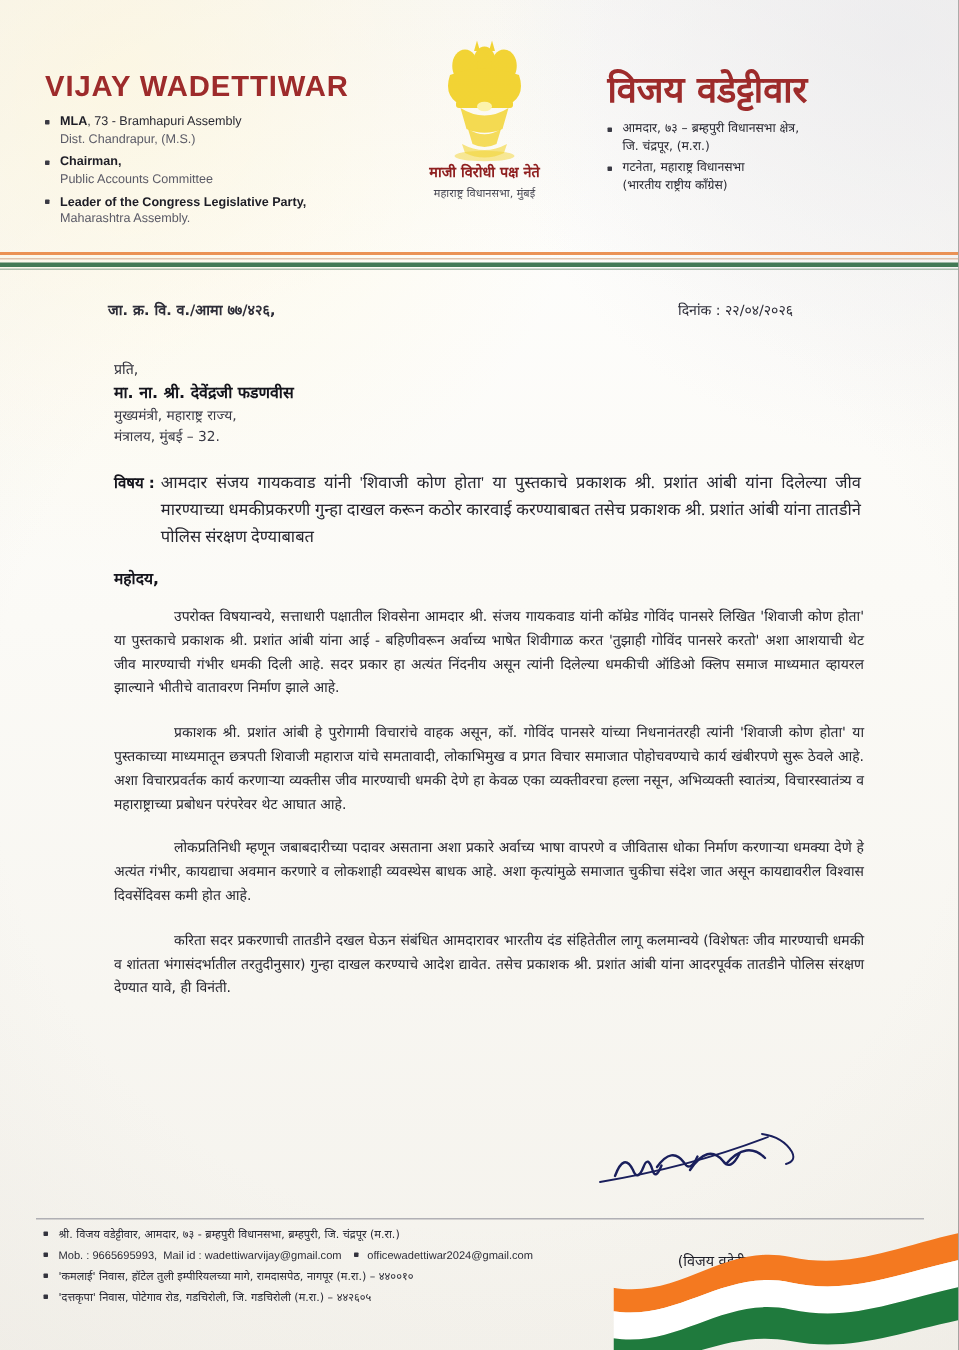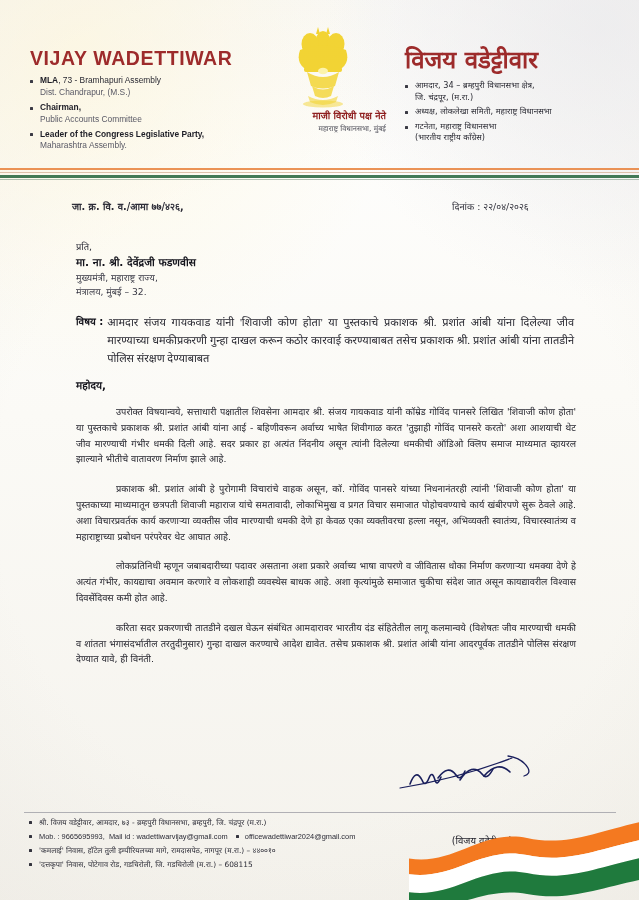--- a/index.html
+++ b/index.html
@@ -38,21 +38,21 @@
   }
   ul.hdr-list > li:before{
     content:"";position:absolute;left:0;top:4.5px;width:3px;height:3px;
     background:#3a3a44;border-radius:.5px;
   }
   .hdr-list .b{font-weight:bold;color:#1d1d26;}
   .hdr-list .sub{color:#5a5a66;}
   .hdr-right ul.hdr-list > li{font-family:"DejaVu Sans", sans-serif;font-size:8.2px;}
 
   
-  .emblem{position:absolute;left:260px;top:24px;width:126px;text-align:right;}
+  .emblem{position:absolute;left:260px;top:24px;width:126px;text-align:center;}
   .emblem-art{height:90px;position:relative;}
   .emblem-cap-1{
     font-family:"DejaVu Sans", sans-serif;font-size:9.6px;font-weight:bold;
     color:#8f2020;line-height:1.15;margin-top:-4px;
   }
   .emblem-cap-2{
     font-family:"DejaVu Sans", sans-serif;font-size:7.4px;color:#4a4a55;margin-top:2px;
   }
 
   
@@ -158,25 +158,22 @@
         </svg>
       </div>
       <div class="emblem-cap-1">माजी विरोधी पक्ष नेते</div>
       <div class="emblem-cap-2">महाराष्ट्र विधानसभा, मुंबई</div>
     </div>
 
     <div class="hdr-right">
       <div class="name-mr">विजय वडेट्टीवार</div>
       <ul class="hdr-list">
         <li>
-          <span>आमदार, 34 – ब्रम्हपुरी विधानसभा क्षेत्र,</span><br>
+          <span>आमदार, ७३ – ब्रम्हपुरी विधानसभा क्षेत्र,</span><br>
           <span>जि. चंद्रपूर, (म.रा.)</span>
-        </li>
-        <li>
-          <span>अध्यक्ष,  लोकलेखा समिती, महाराष्ट्र विधानसभा</span>
         </li>
         <li>
           <span>गटनेता, महाराष्ट्र विधानसभा</span><br>
           <span>(भारतीय राष्ट्रीय काँग्रेस)</span>
         </li>
       </ul>
     </div>
   </div>
 
   <div class="rule-wrap">
@@ -238,21 +235,21 @@
       <li class="foot-mr">श्री. विजय वडेट्टीवार, आमदार, ७३ - ब्रम्हपुरी विधानसभा, ब्रम्हपुरी, जि. चंद्रपूर (म.रा.)</li>
       <li>
         <span class="foot-b">Mob. :</span>
         <span>9665695993,</span>
         &nbsp;<span class="foot-b">Mail id :</span>
         <span>wadettiwarvijay@gmail.com</span>
         <span class="foot-inline-dot"></span>
         <span>officewadettiwar2024@gmail.com</span>
       </li>
       <li class="foot-mr">'कमलाई' निवास, हॉटेल तुली इम्पीरियलच्या मागे, रामदासपेठ, नागपूर (म.रा.) – ४४००१०</li>
-      <li class="foot-mr">'दत्तकृपा' निवास, पोटेगाव रोड, गडचिरोली, जि. गडचिरोली (म.रा.) – 608115</li>
+      <li class="foot-mr">'दत्तकृपा' निवास, पोटेगाव रोड, गडचिरोली, जि. गडचिरोली (म.रा.) – ४४२६०५</li>
     </ul>
   </div>
 
   <div class="flag">
     <svg width="230" height="78" viewBox="0 0 230 78" preserveAspectRatio="none" aria-hidden="true">
       <path d="M-10 34 C 40 50, 70 6, 118 16 C 160 25, 190 8, 240 -2 L240 16 C 190 26, 160 42, 118 33 C 70 23, 40 64, -10 50 Z" fill="#f47920"></path>
       <path d="M-10 50 C 40 64, 70 23, 118 33 C 160 42, 190 26, 240 16 L240 34 C 190 44, 160 60, 118 51 C 70 41, 40 82, -10 68 Z" fill="#ffffff"></path>
       <path d="M-10 68 C 40 82, 70 41, 118 51 C 160 60, 190 44, 240 34 L240 56 C 190 66, 160 80, 118 72 C 70 63, 40 96, -10 84 Z" fill="#1f7a3d"></path>
     </svg>
   </div>

